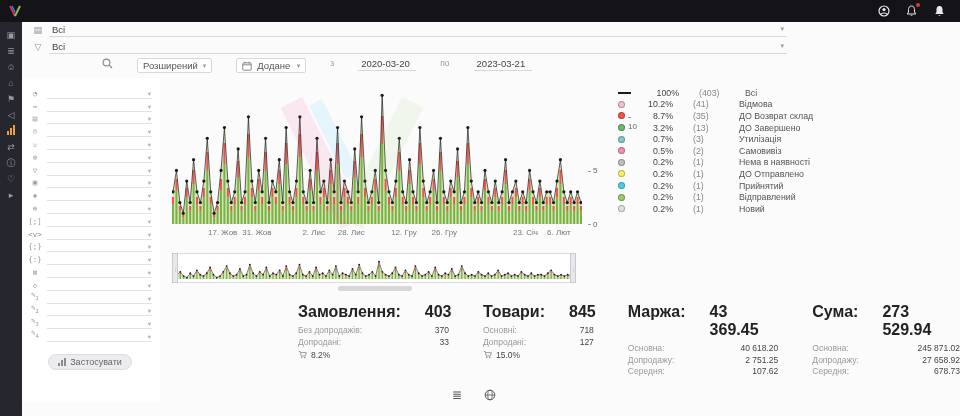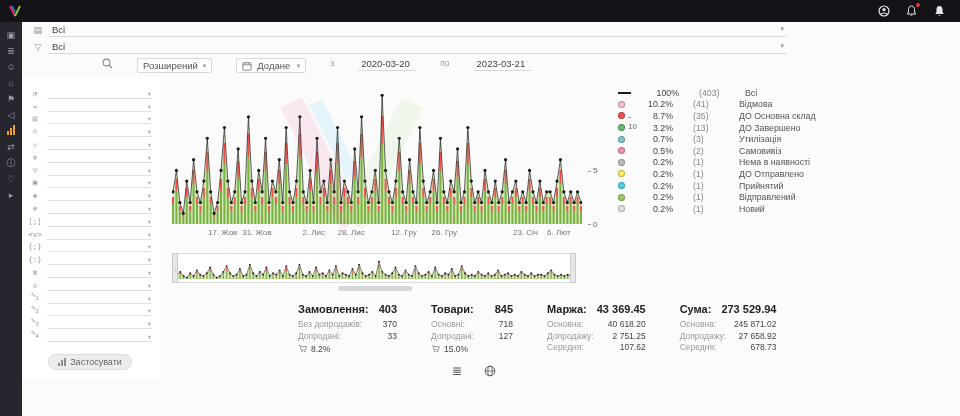--- a/index.html
+++ b/index.html
@@ -66,21 +66,21 @@
 
   .mini-wrap { margin:14px 0 0 12px; width:404px; position:relative; border:1px solid #ddd; background:#fff; height:30px; }
   .mini-wrap svg { display:block; margin:1px auto 0; }
   .bhandle { position:absolute; top:-1px; bottom:-1px; width:6px; background:#e8e8eb; border:1px solid #c9c9ce; cursor:ew-resize; font-size:5px; color:#888; text-align:center; line-height:30px; }
   .bhandle.left { left:-1px; } .bhandle.right { right:-1px; }
   .mini-scroll { width:74px; height:5px; background:#d7d7db; border-radius:3px; margin:3px 0 0 178px; cursor:pointer; }
 
   
   .stats { display:flex; gap:34px; margin:12px 0 0 138px; }
   .scol { min-width:82px; font-size:8.5px; }
-  .shead { display:flex; justify-content:space-between; gap:10px; font-size:11px; color:#222; font-weight:bold; margin-bottom:4px; }
+  .shead { display:flex; justify-content:space-between; gap:24px; font-size:16px; color:#222; font-weight:bold; margin-bottom:4px; }
   .srow { display:flex; justify-content:space-between; gap:8px; color:#999; margin-bottom:1.5px;text-align:center; }
   .srow .v { color:#444; }
   .spct { display:flex; align-items:center; gap:4px; color:#444; margin-top:3px; }
 
   .footer-icons { display:flex; gap:22px; margin:10px 0 0 292px; align-items:center; }
   .footer-icons .fic { color:#555; font-size:12px; cursor:pointer; display:flex; align-items:center; }
 </style>
 </head>
 <body>
 
@@ -707,21 +707,21 @@
           <div class="lrow">
             <span class="ldot" style="background: rgb(248, 187, 208);"></span>
             <span class="lpct">10.2%</span>
             <span class="lcount">(41)</span>
             <span class="llabel">Відмова</span>
           </div>
           <div class="lrow">
             <span class="ldot" style="background: rgb(239, 83, 80);"></span>
             <span class="lpct">8.7%</span>
             <span class="lcount">(35)</span>
-            <span class="llabel">ДО Основна склад</span>
+            <span class="llabel">ДО Возврат склад</span>
           </div>
           <div class="lrow">
             <span class="ldot" style="background: rgb(102, 187, 106);"></span>
             <span class="lpct">3.2%</span>
             <span class="lcount">(13)</span>
             <span class="llabel">ДО Завершено</span>
           </div>
           <div class="lrow">
             <span class="ldot" style="background: rgb(128, 203, 196);"></span>
             <span class="lpct">0.7%</span>

